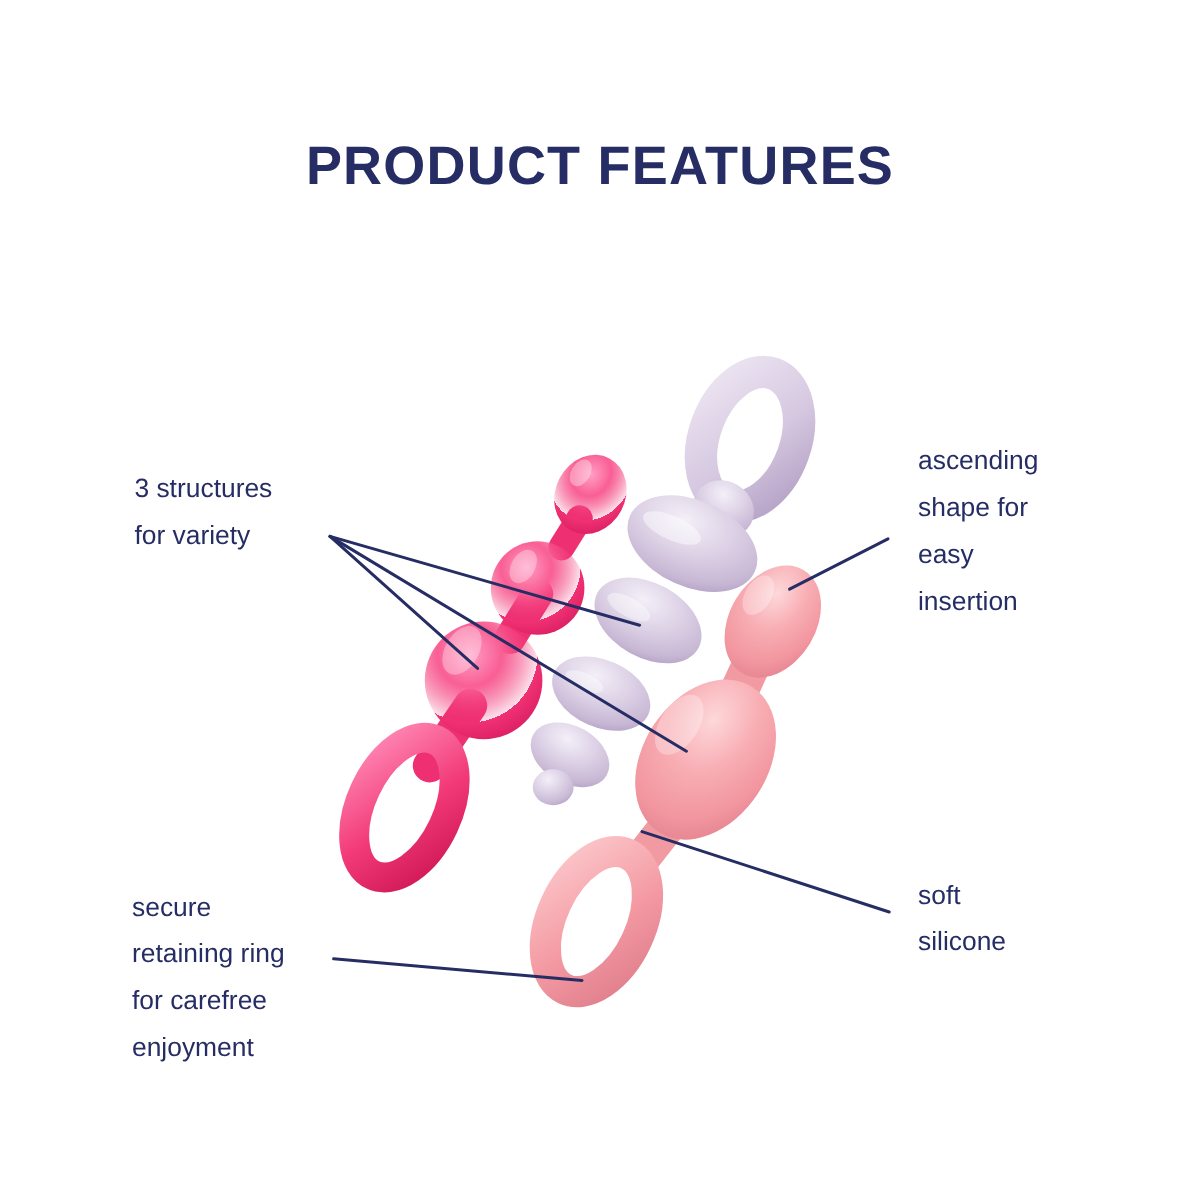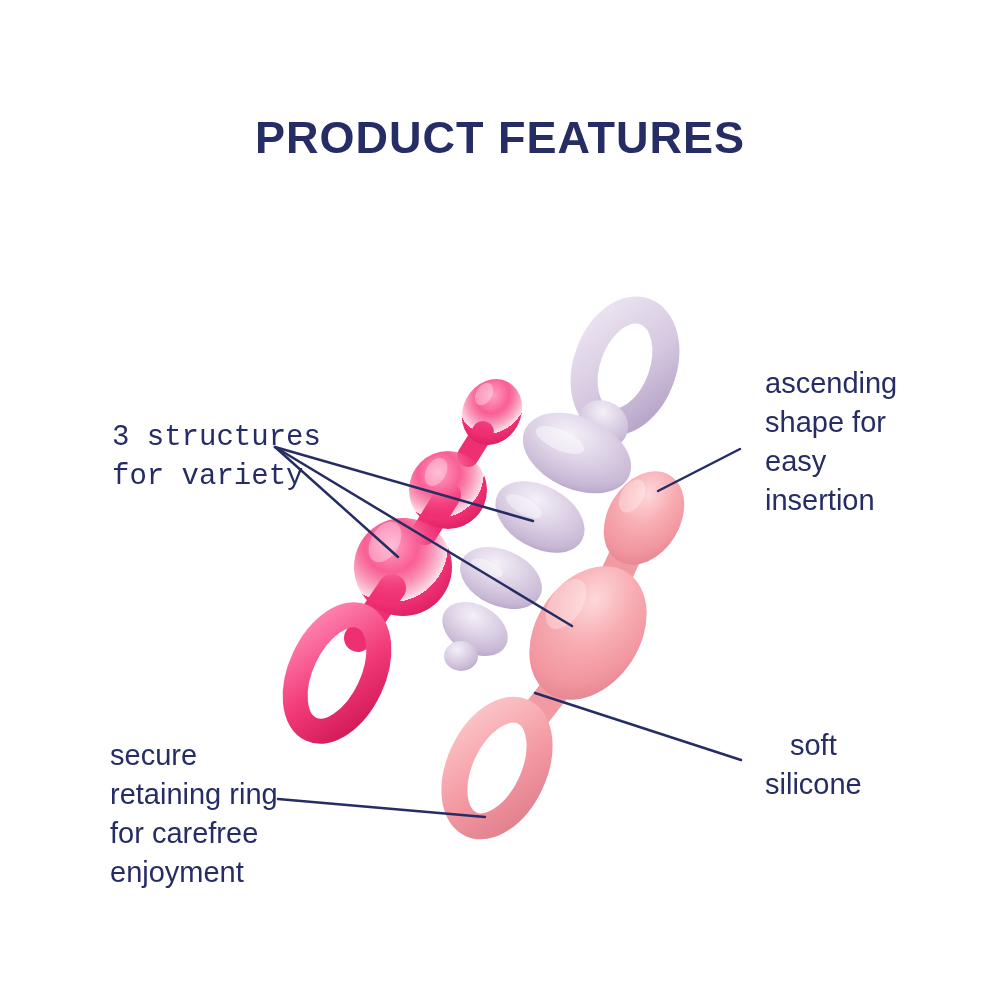--- a/index.html
+++ b/index.html
@@ -15,30 +15,30 @@
     position:absolute;
     left:0;right:0;top:112px;
     text-align:center;
     font-size:45px;
     font-weight:800;
     letter-spacing:1px;
     color:#262d64;
   }
   .feature-label{
     position:absolute;
-    font-size:29px;
+    font-size:22px;
     line-height:39px;
     font-weight:500;
     color:#262d64;
     white-space:pre-line;
   }
-  .lbl-structures{left:112px;top:418px;font-family:Liberation Mono, monospace;}
+  .lbl-structures{left:112px;top:387px;}
   .lbl-ascending{left:765px;top:364px;}
   .lbl-secure{left:110px;top:736px;}
-  .lbl-soft{left:765px;top:726px;text-align:center;}
+  .lbl-soft{left:765px;top:726px;}
 </style>
 </head>
 <body>
 
 <div id="stage">
 
   <div class="title">PRODUCT FEATURES</div>
 
   <svg id="scene" width="1000" height="1000" viewBox="0 0 1000 1000">
     <defs>

